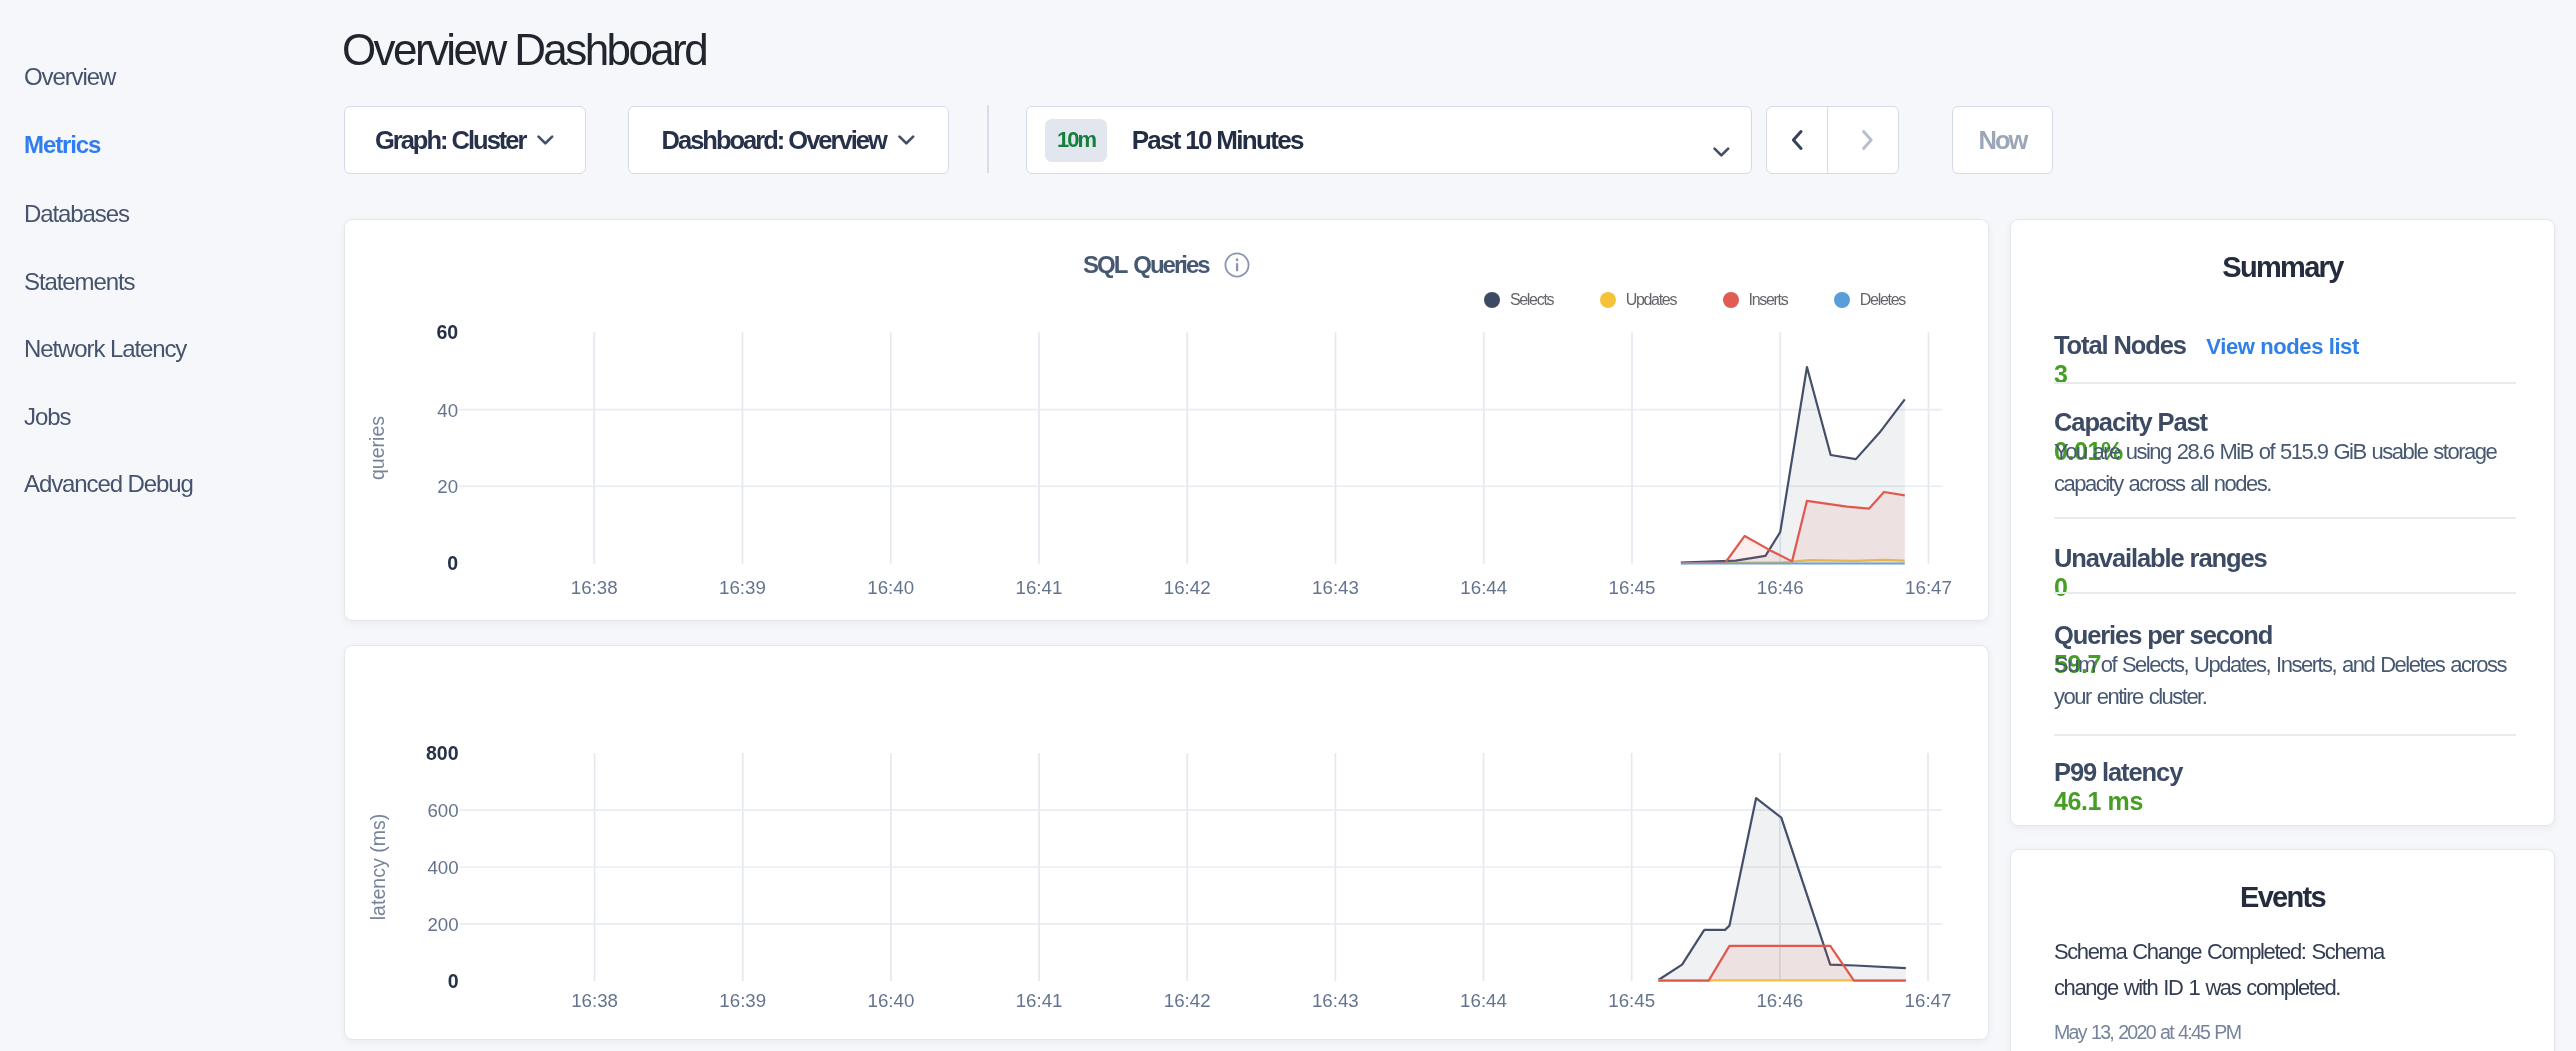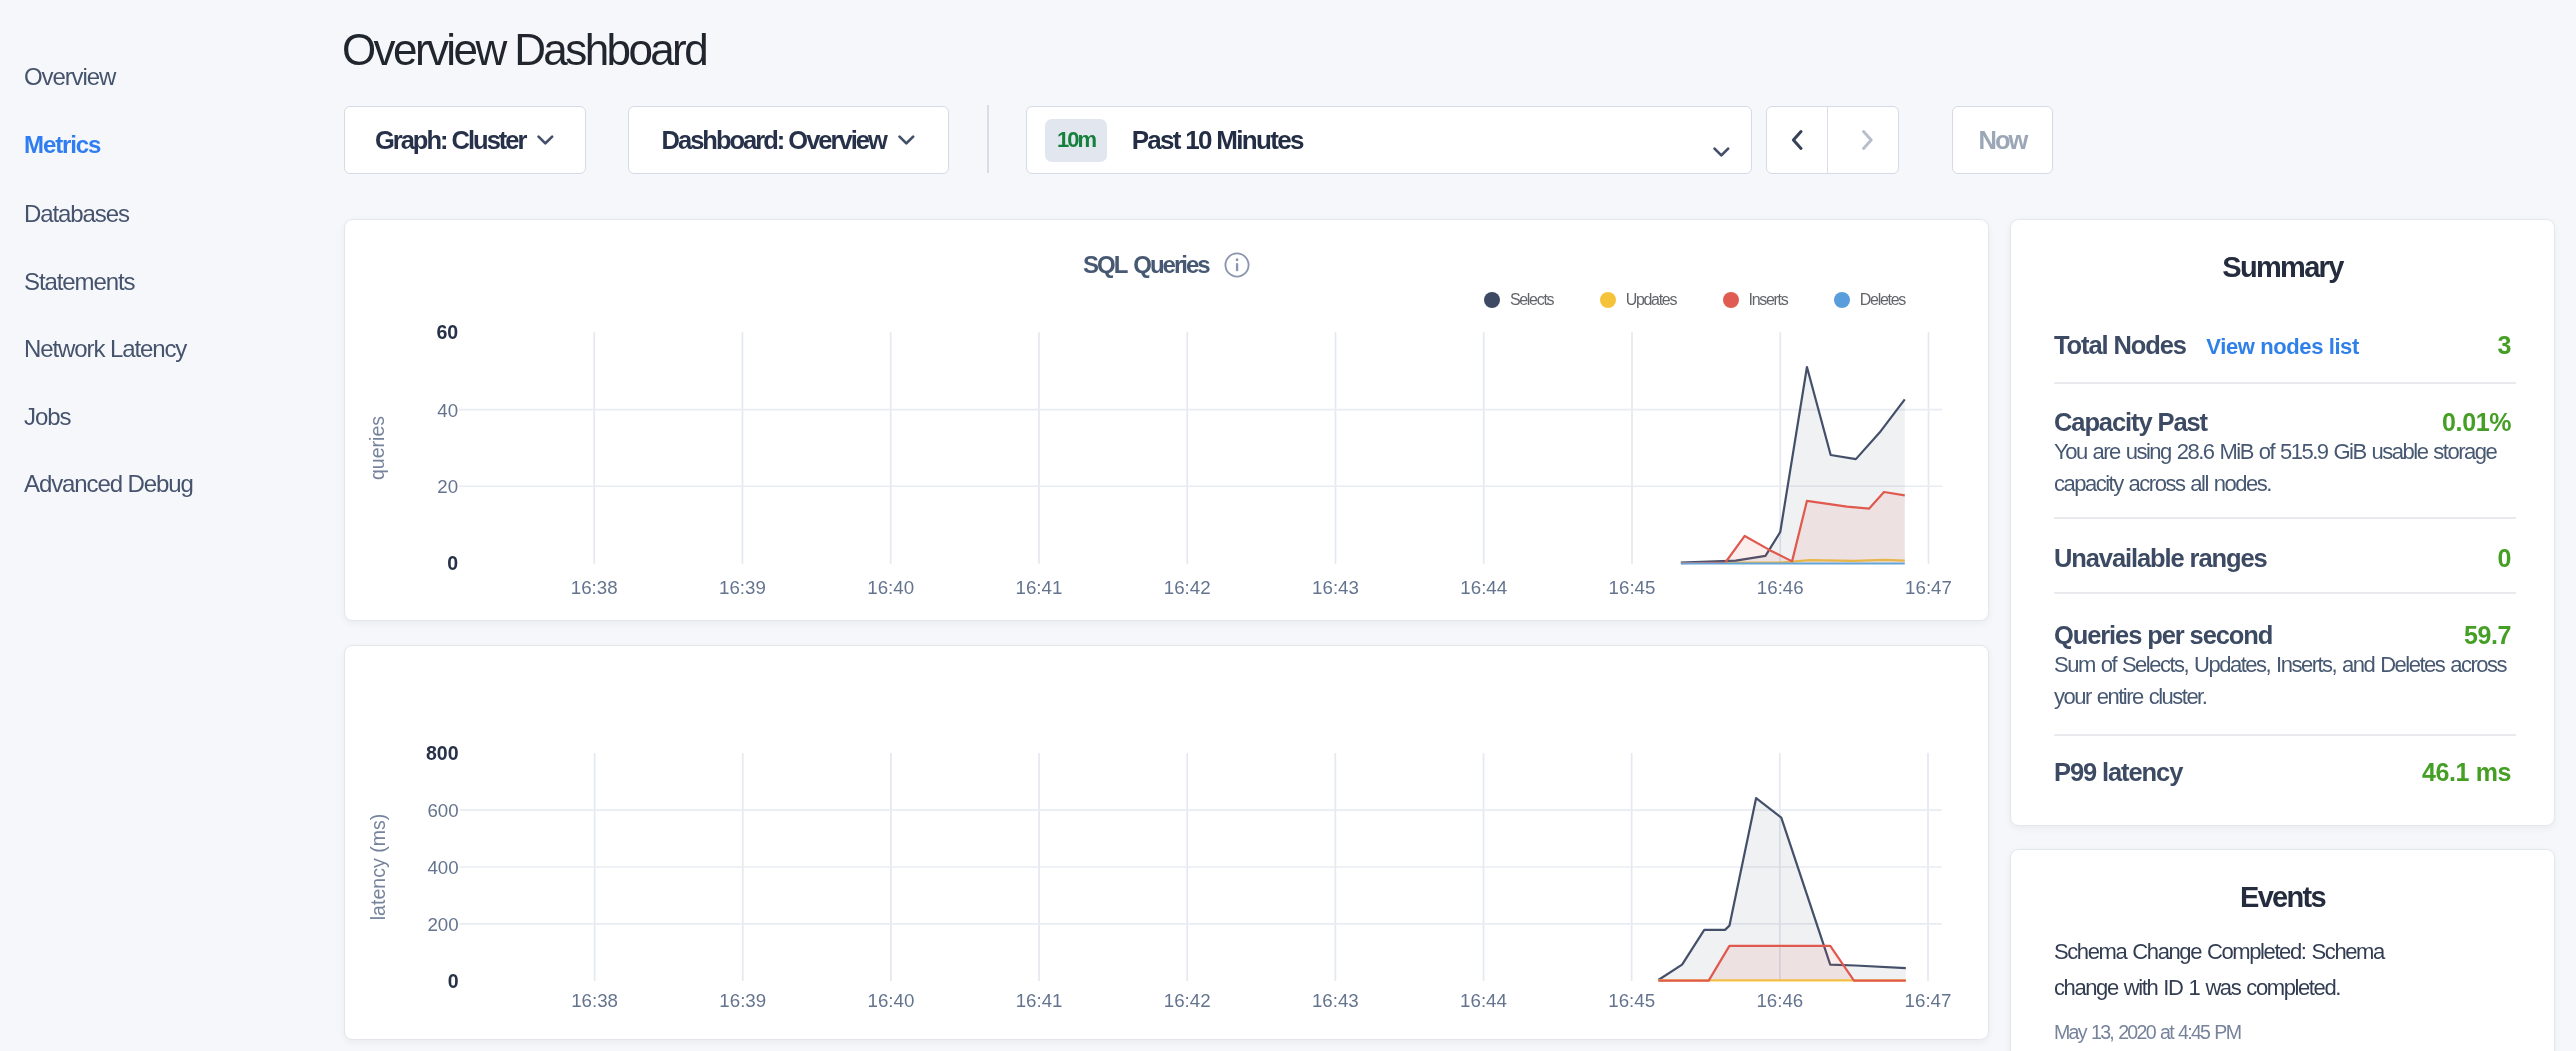--- a/index.html
+++ b/index.html
@@ -11,21 +11,21 @@
   display:flex; align-items:center; justify-content:center; gap:11px;
   font-size:25.5px; font-weight:bold; color:#27324a; letter-spacing:-2px; }
 .vdiv { position:absolute; left:987px; top:105px; width:1.7px; height:68px; background:#d8dde7; }
 .card { position:absolute; background:#fff; border:1.7px solid #e3e6eb; border-radius:8.5px; box-shadow:0 2.6px 6px rgba(60,70,90,0.06); }
 .ctitle { position:absolute; left:0; right:0; display:flex; justify-content:center; align-items:center; gap:15.3px;
   font-size:24px; font-weight:bold; color:#475872; letter-spacing:-2px; word-spacing:2.6px; }
 .legend { position:absolute; display:flex; gap:47px; align-items:center; font-size:16px; color:#63656a; letter-spacing:-1.3px; }
 .li { display:flex; align-items:center; gap:9.4px; }
 .dot { width:16px; height:16px; border-radius:50%; display:inline-block; }
 .plot { position:absolute; left:0; top:0; }
-.srow { position:absolute; left:43px; right:43px; display:flex; justify-content:space-between; align-items:baseline; }
+.srow { position:absolute; left:43px; right:43px; display:flex; justify-content:space-between; align-items:baseline;flex-direction:column; }
 .slabel { font-size:25.5px; font-weight:bold; color:#3c4a63; letter-spacing:-1.1px; }
 .sval { font-size:25px; font-weight:bold; color:#459f25; letter-spacing:-0.4px; }
 .sdiv { position:absolute; left:43px; width:462px; height:1.7px; background:#e8eaee; }
 .spara { position:absolute; left:43px; width:510px; font-size:22px; color:#475872; letter-spacing:-1.5px; word-spacing:1.3px; line-height:32px; }
 .slink { font-size:22px; font-weight:bold; color:#2f80e8; letter-spacing:-0.4px; }
 </style></head>
 <body>
 <div id="page">
 <div class="nav" style="top:18px">Overview</div>
 <div class="nav active" style="top:86px">Metrics</div>

